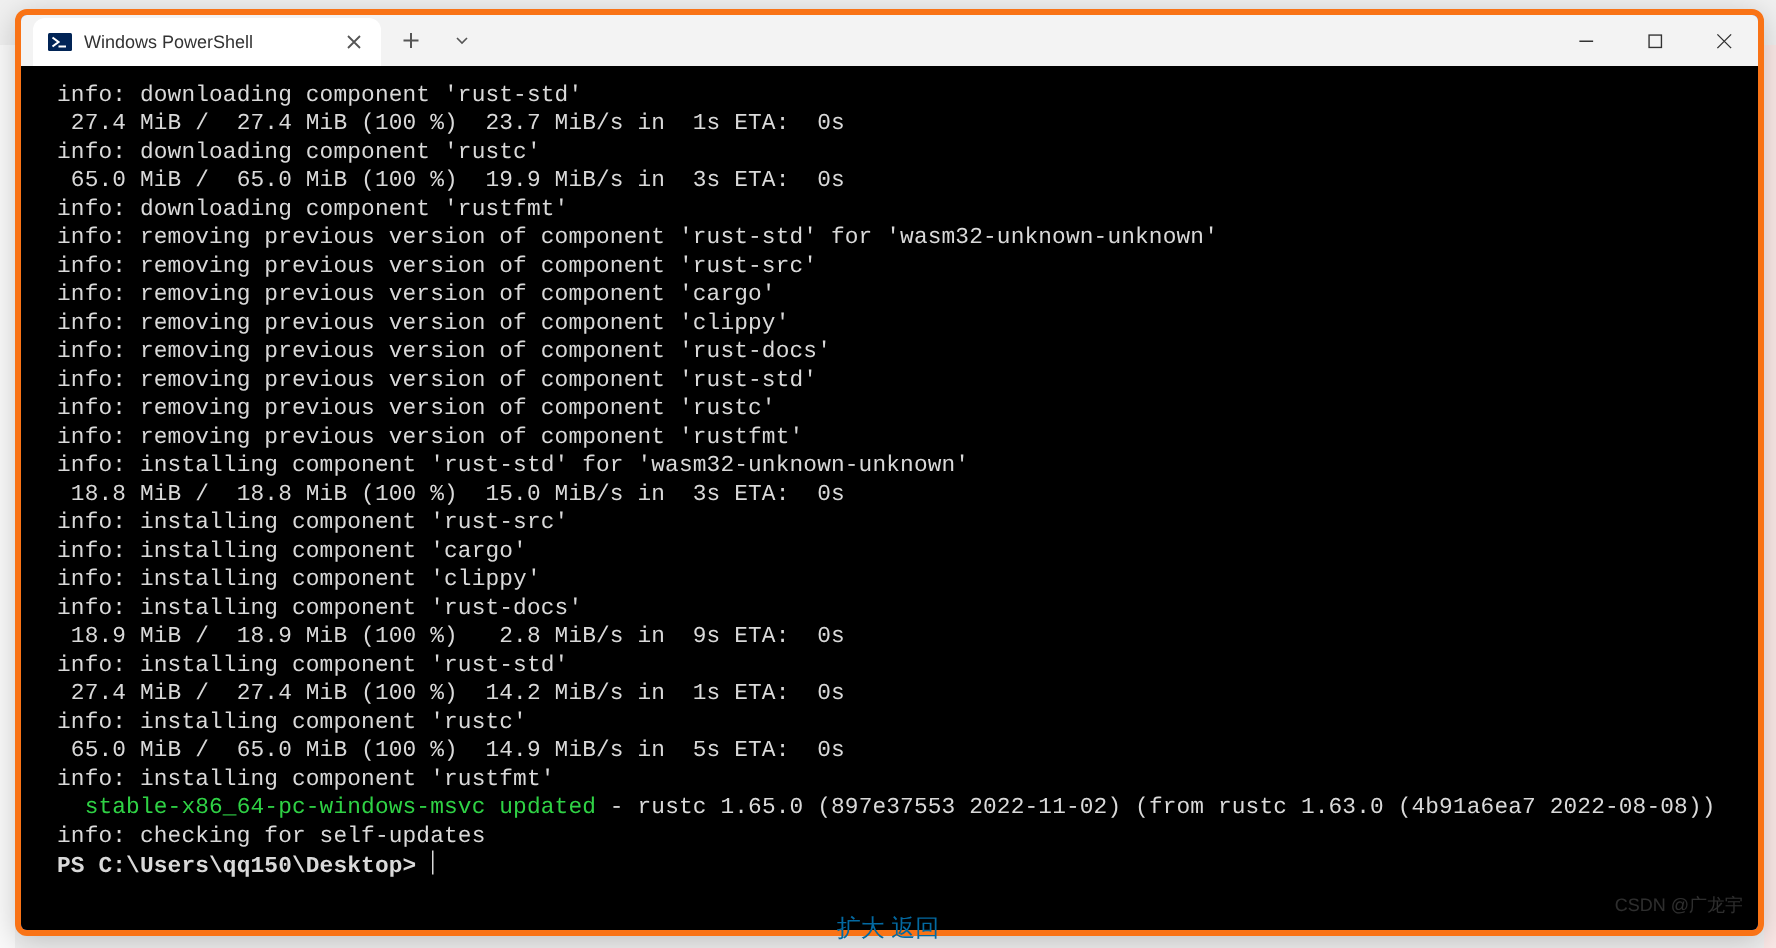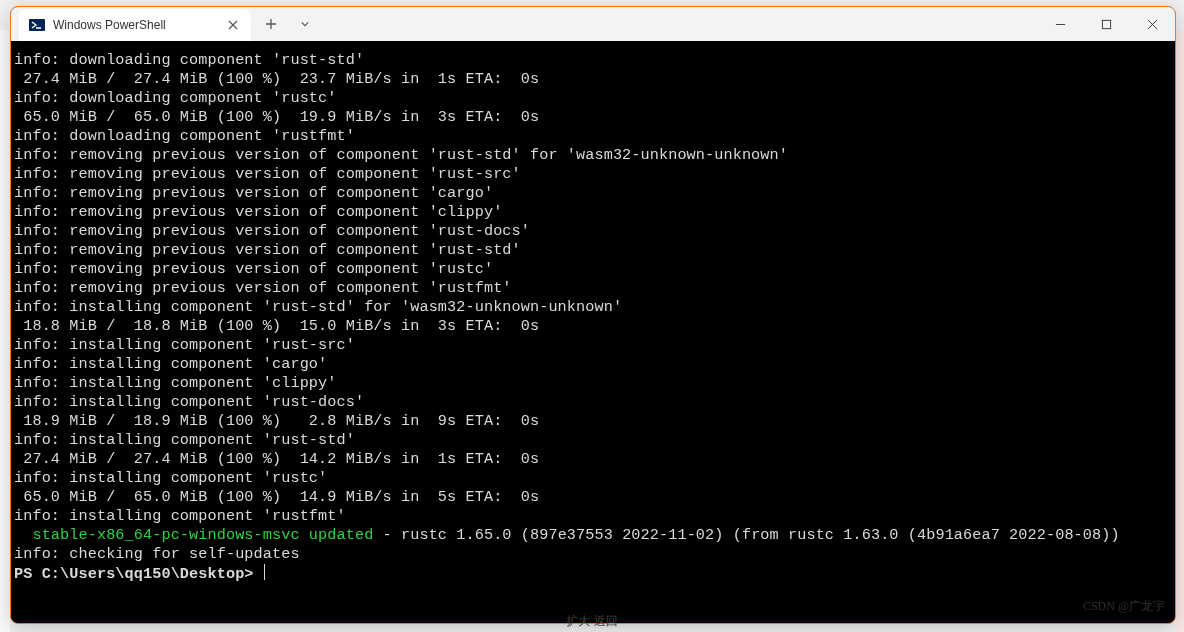--- a/index.html
+++ b/index.html
@@ -1,35 +1,35 @@
 <!DOCTYPE html>
 <html><head>
 <meta charset="utf-8">
 <style>
   * { margin: 0; padding: 0; box-sizing: border-box; }
   body { width: 1184px; height: 632px; background: #f0f0f0; font-family: "Segoe UI", sans-serif; overflow: hidden; position: relative; }
-  .window { position: absolute; left: 10px; top: 6px; width: 1166px; height: 618px; background: #3b82f6; border-radius: 8px; overflow: hidden; box-shadow: 0 4px 20px rgba(0,0,0,0.2); border:1px solid #f97316;}
+  .window { position: absolute; left: 10px; top: 6px; width: 1166px; height: 618px; background: #3b82f6; border-radius: 8px; overflow: hidden; box-shadow: 0 4px 20px rgba(0,0,0,0.2); border:4px solid #f97316;}
   .titlebar { height: 34px; background: #f3f3f3; display: flex; align-items: stretch; }
   .tab { display: flex; align-items: center; gap: 8px; background: #fff; border-top-left-radius: 8px; border-top-right-radius: 8px; margin: 2px 0 0 8px; padding: 0 10px; width: 232px; height: 32px; font-size: 12px; color: #333; position:relative;}
   .tab-icon { width: 16px; height: 16px; display: inline-flex; }
   .tab-title { flex: 1; white-space: nowrap; overflow: hidden; text-overflow: ellipsis; }
   .tab-close { width: 16px; height: 16px; display: flex; align-items: center; justify-content: center; color: #555; font-size: 13px; }
   .tab-controls { display: flex; align-items: center; gap: 6px; padding: 0 6px; }
   .tab-controls .btn { width: 28px; height: 28px; display: flex; align-items: center; justify-content: center; color: #555; font-size: 14px; }
   .spacer { flex: 1; }
   .win-controls { display: flex; }
   .win-controls .wb { width: 46px; height: 34px; display: flex; align-items: center; justify-content: center; color: #333; }
-  .terminal { position: absolute; left: 0; top: 34px; right: 0; bottom: 0; background: #000; color: #d9d9d9; font-family: Consolas, "Courier New", monospace; font-size: 15.2px; line-height: 19px; padding: 10px 12px 8px 3px; white-space: pre; overflow: hidden; letter-spacing: 0.1px;}
+  .terminal { position: absolute; left: 0; top: 34px; right: 0; bottom: 0; background: #000; color: #d9d9d9; font-family: Consolas, "Courier New", monospace; font-size: 15.2px; line-height: 19px; padding: 10px 12px 8px 24px; white-space: pre; overflow: hidden; letter-spacing: 0.1px;}
   .green { color: #2fd245; text-align: center; }
   .prompt { color: #d9d9d9; font-weight: bold; }
   .cursor { display: inline-block; width: 1px; height: 16px; background: #d9d9d9; vertical-align: -2px; margin-left: 1px; }
-  .watermark { position: absolute; right: 10px; bottom: 8px; color: rgba(255,255,255,0.18); font-size: 12px; font-family: Liberation Serif, serif;}
+  .watermark { position: absolute; right: 10px; bottom: 8px; color: rgba(255,255,255,0.18); font-size: 12px; font-family: Liberation Sans, sans-serif;}
   .left-clip { position:absolute; left:0; top:30px; bottom:0; width:10px; background:#fafafa; }
   .right-clip { position:absolute; right:0; top:30px; bottom:0; width:8px; background:#fbe9e7; }
-  .bottom-text { position:absolute; bottom:2px; left:50%; transform:translateX(-50%); font-size:12px; color:#404040;}
+  .bottom-text { position:absolute; bottom:2px; left:50%; transform:translateX(-50%); font-size:16px; color:#0369a1;}
 </style>
 </head>
 <body>
 
 <div class="left-clip"></div>
 <div class="right-clip"></div>
 
 <div class="window">
 
   <div class="titlebar">

